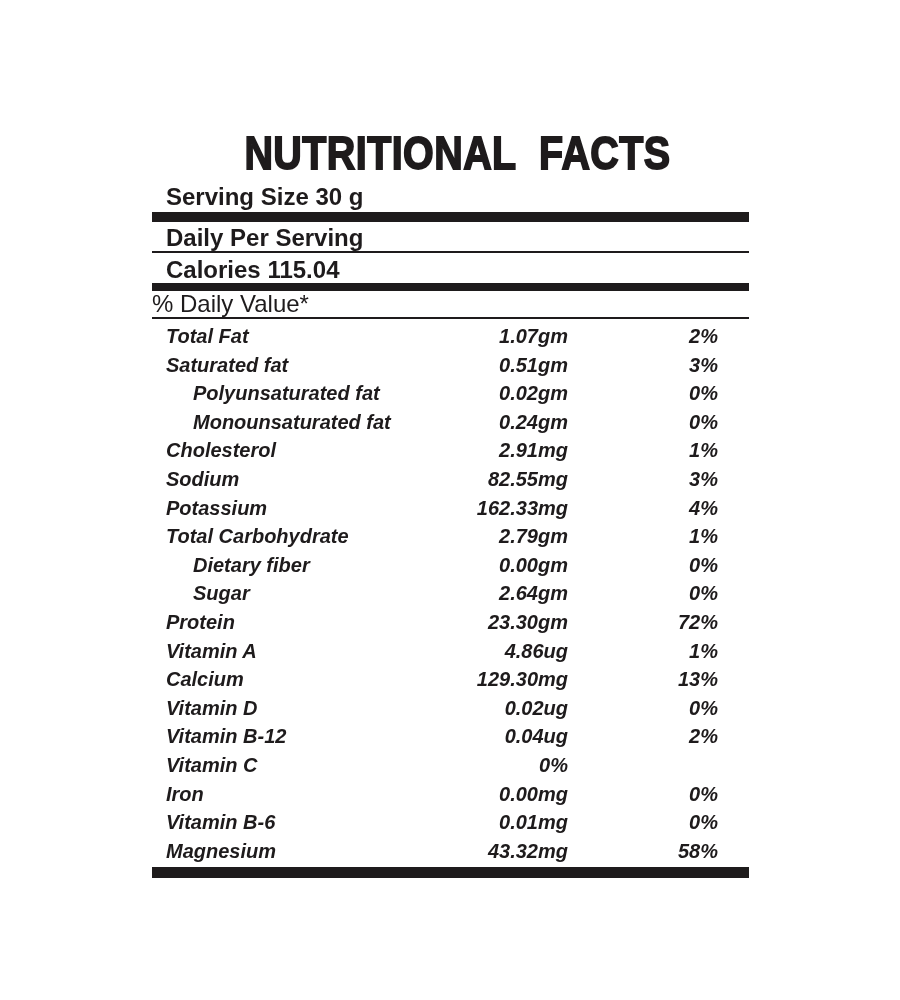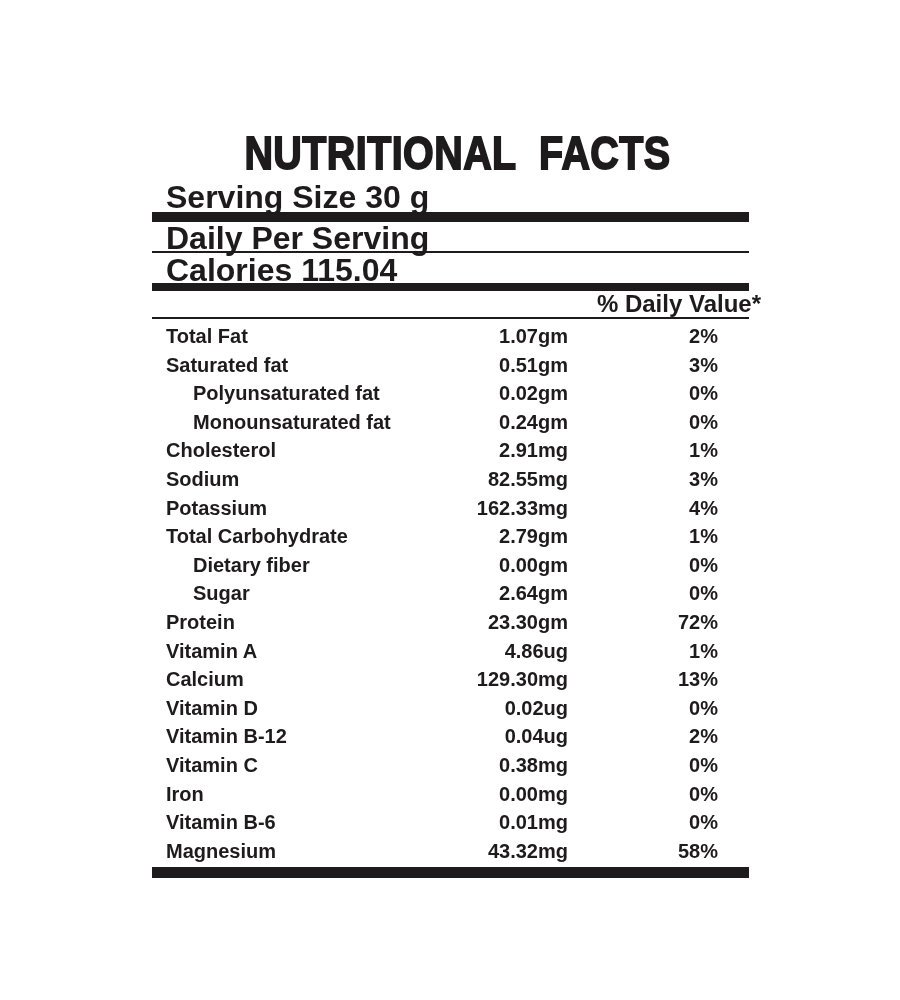--- a/index.html
+++ b/index.html
@@ -29,21 +29,21 @@
     text-align: center;
     white-space: nowrap;
     word-spacing: 14px;
     letter-spacing: 0.5px;
     -webkit-text-stroke: 1.8px #1e1b1c;
     transform: scaleX(0.84);
     transform-origin: 50% 50%;
   }
   .hdr-text {
     margin: 0 0 0 14px;
-    font-size: 32px;
+    font-size: 24px;
     font-weight: 700;
     line-height: 26px;
   }
   .serving       { margin-top: 9px; }
   .aps           { margin-top: 3px; }
   .calories-line { margin-top: 4px; }
   .bar-thick {
     height: 10px;
     background: #1e1b1c;
     margin-top: 2px;
@@ -56,36 +56,36 @@
     height: 11px;
     background: #1e1b1c;
     margin-top: 2px;
   }
   .rule-thin {
     height: 2px;
     background: #1e1b1c;
   }
   .dv-head {
     font-size: 24px;
-    font-weight: 700;
+    font-weight: 400;
     line-height: 26px;
-    text-align: right;
     margin-right: -12px;
   }
   .rows {
     margin-top: 3px;
   }
   .row {
     display: grid;
     grid-template-columns: 1fr 150px 150px;
     height: 28.6px;
     line-height: 28.6px;
     font-size: 20px;
     font-weight: 700;
     padding: 0 31px 0 14px;
+    font-style: italic;
   }
   .row .cell-amount,
   .row .cell-dv {
     text-align: right;
   }
   .row.indent .cell-name {
     padding-left: 27px;
   }
 </style>
 </head>
@@ -185,21 +185,20 @@
     <span class="cell-amount">0.02ug</span>
     <span class="cell-dv">0%</span>
   </div>
       <div class="row">
     <span class="cell-name">Vitamin B-12</span>
     <span class="cell-amount">0.04ug</span>
     <span class="cell-dv">2%</span>
   </div>
       <div class="row">
     <span class="cell-name">Vitamin C</span>
-    <span class="cell-amount">0.38mg</span>
     <span class="cell-dv">0%</span>
   </div>
       <div class="row">
     <span class="cell-name">Iron</span>
     <span class="cell-amount">0.00mg</span>
     <span class="cell-dv">0%</span>
   </div>
       <div class="row">
     <span class="cell-name">Vitamin B-6</span>
     <span class="cell-amount">0.01mg</span>

